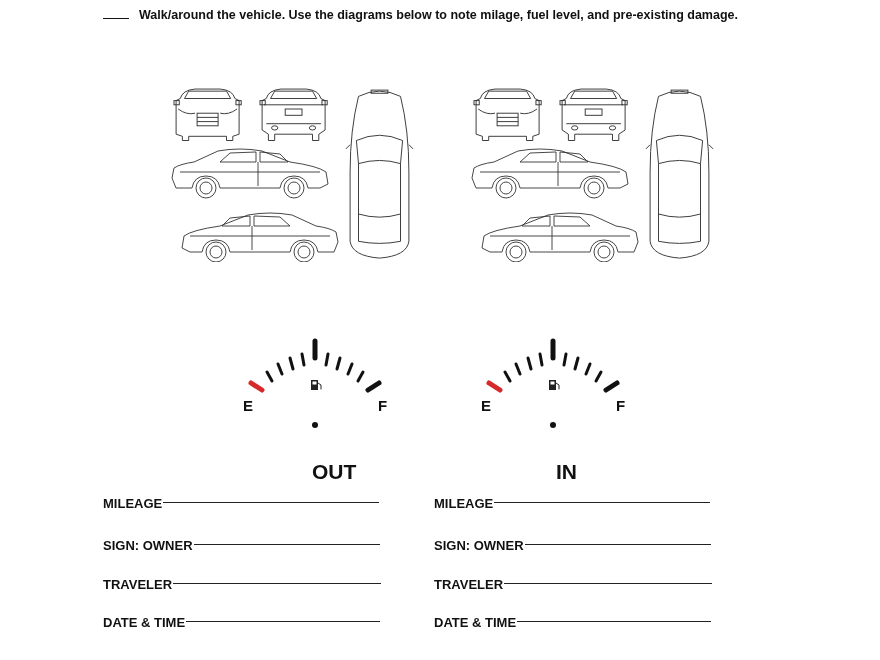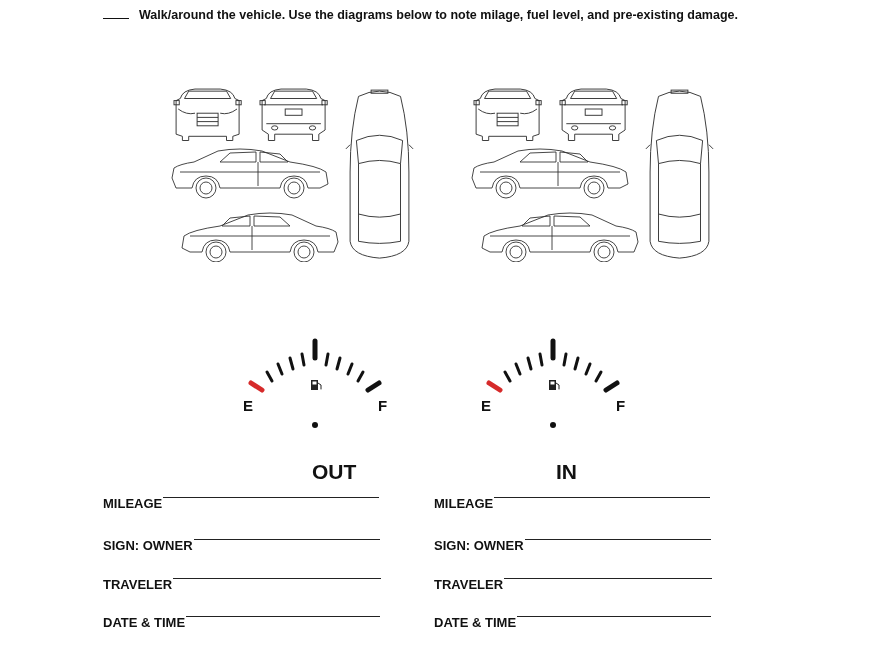--- a/index.html
+++ b/index.html
@@ -2,21 +2,21 @@
 <html><head>
 <meta charset="utf-8">
 <style>
   html, body { margin:0; padding:0; background:#ffffff; }
   body { width:880px; height:660px; position:relative; overflow:hidden; font-family:"Liberation Sans", sans-serif; color:#111; }
   .instr { position:absolute; left:103px; top:8px; font-size:12.5px; font-weight:bold; white-space:nowrap; }
   .instr .blank { display:inline-block; width:26px; border-bottom:1.5px solid #111; margin-right:10px; vertical-align:baseline; }
   .cars { position:absolute; top:86px; width:250px; height:176px; }
   .gauge { position:absolute; top:325px; width:170px; height:110px; }
   .col-title { position:absolute; top:460px; font-size:21px; font-weight:bold; }
-  .field { position:absolute; font-size:13px; font-weight:bold; white-space:nowrap; display:flex; align-items:flex-start; }
+  .field { position:absolute; font-size:13px; font-weight:bold; white-space:nowrap; display:flex; align-items:center; }
   .field .line { display:inline-block; border-bottom:1.2px solid #222; height:1px; margin-left:1px; margin-bottom:3px; }
 </style>
 </head>
 <body>
 
 <div class="instr">
   <span class="blank"></span><span>Walk/around the vehicle. Use the diagrams below to note milage, fuel level, and pre-existing damage.</span>
 </div>
 
 <svg width="0" height="0" style="position:absolute">

